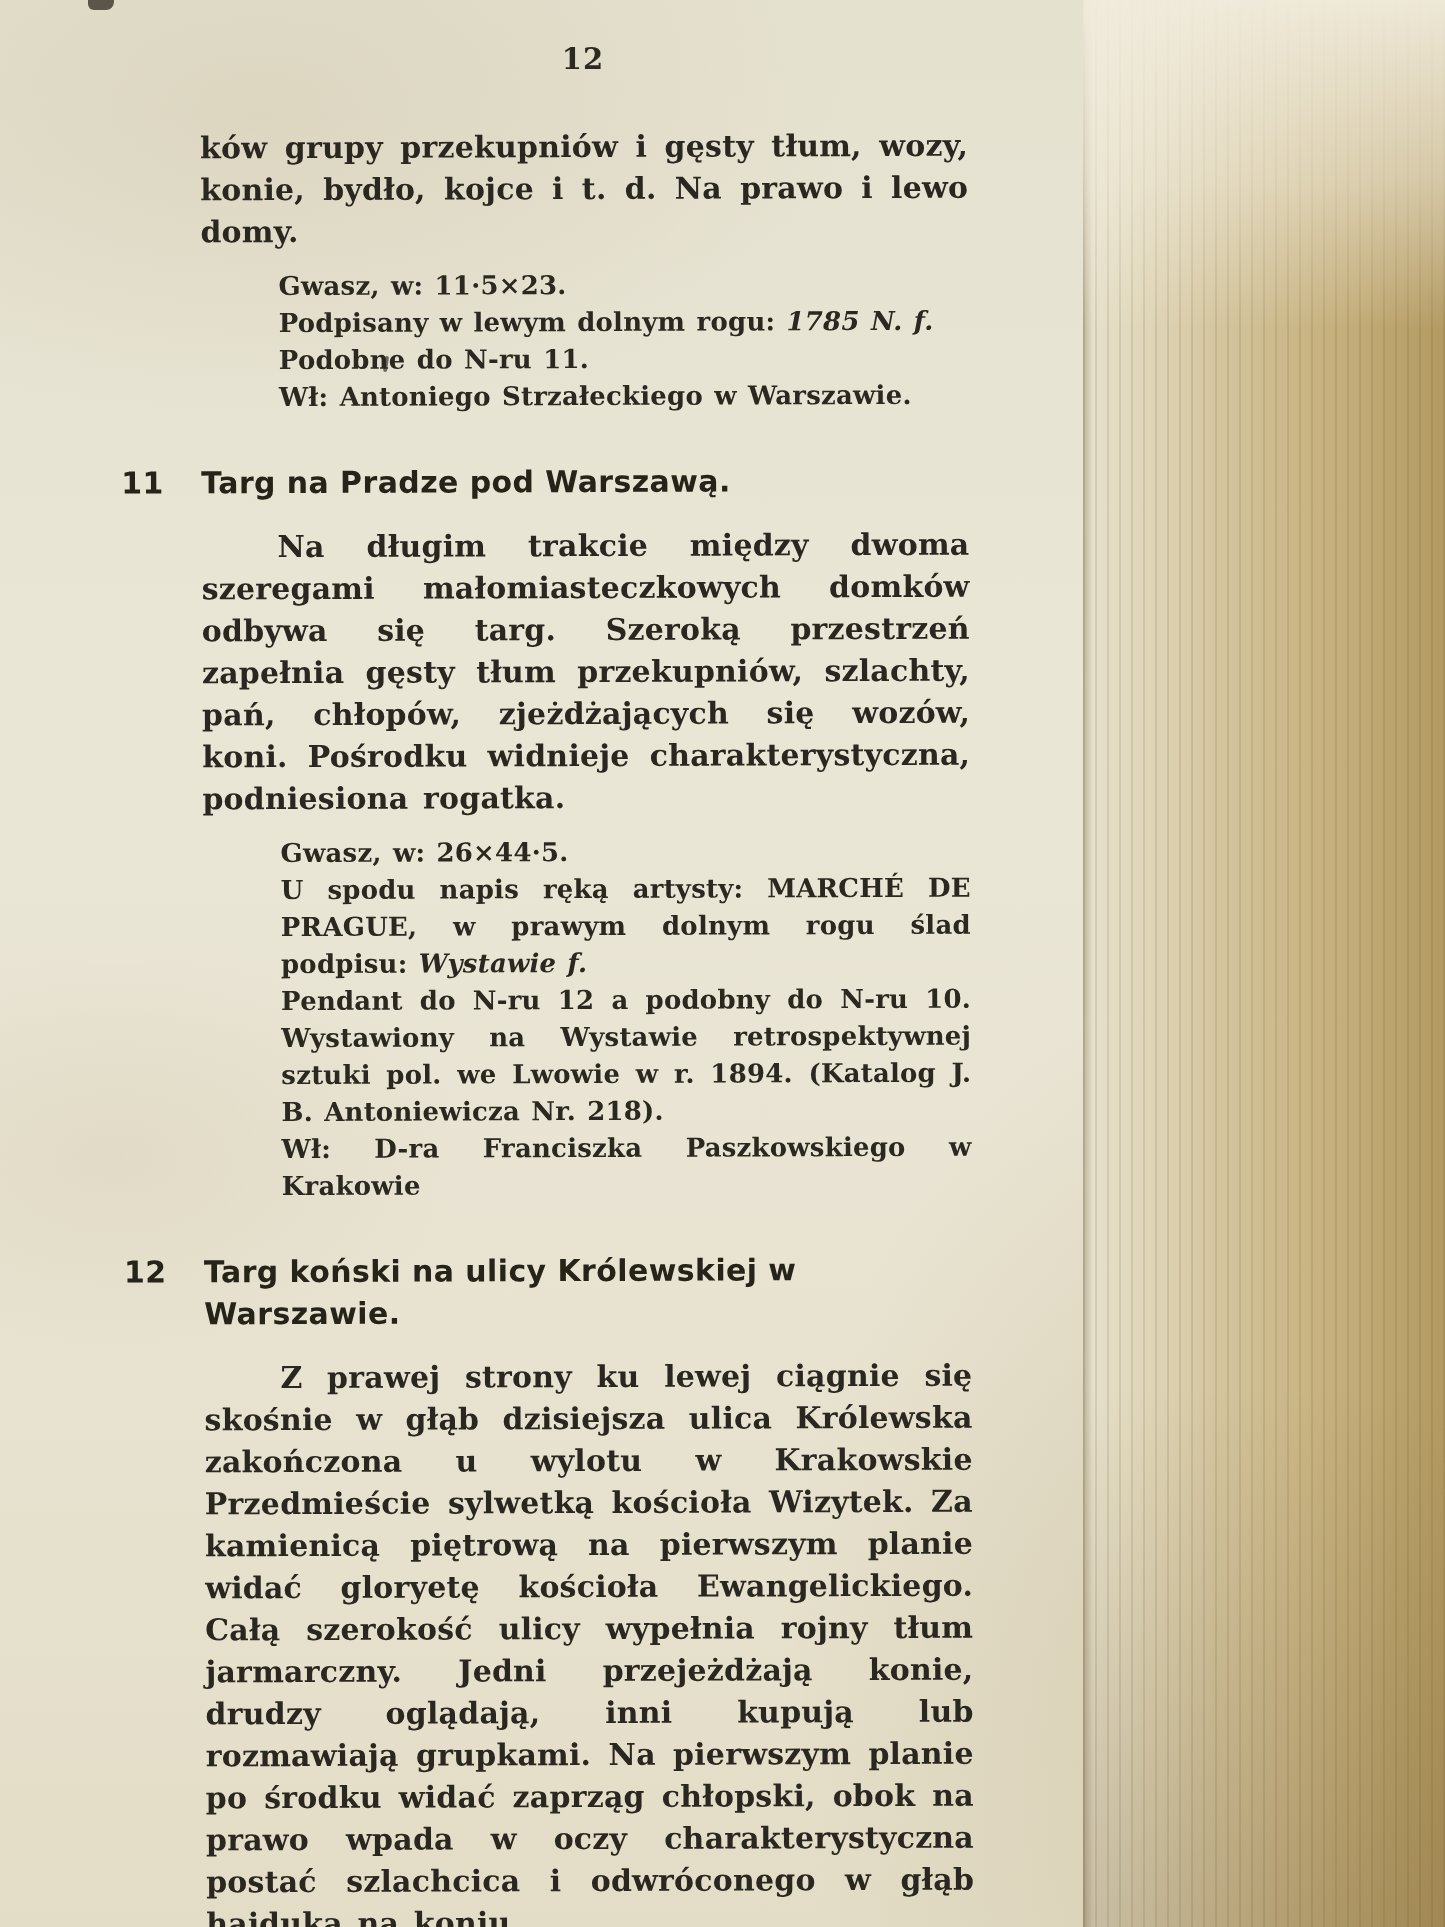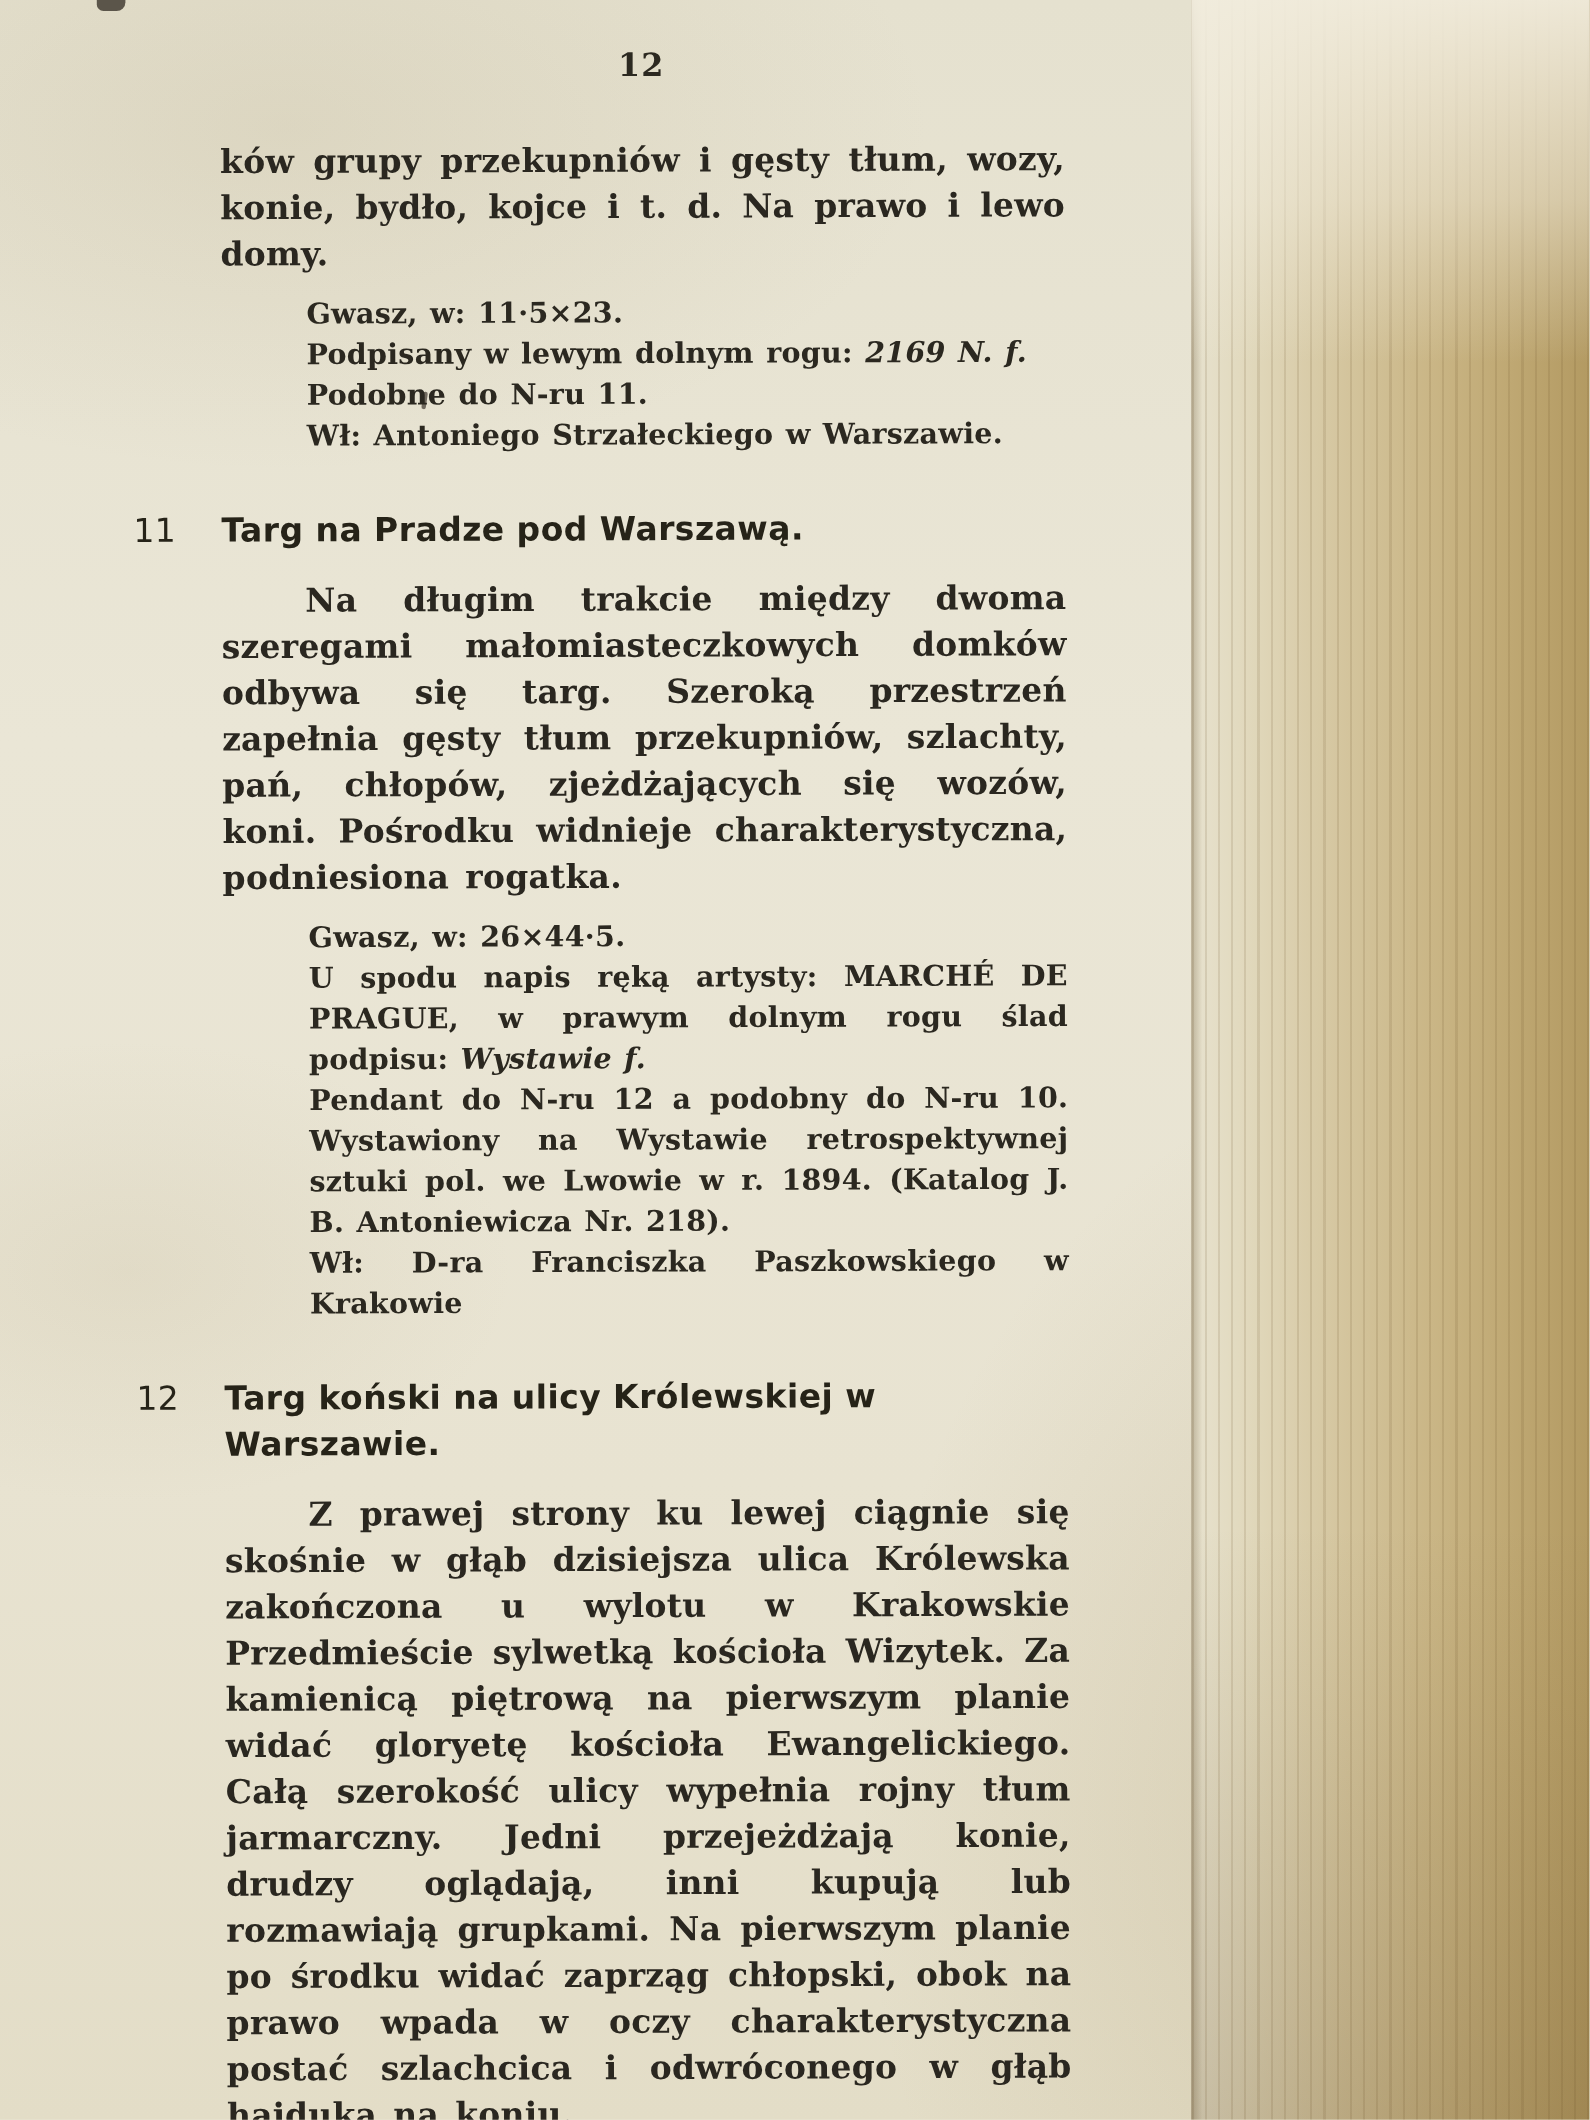--- a/index.html
+++ b/index.html
@@ -79,41 +79,41 @@
   .notes em { font-style:italic; }
   .entry-heading {
     position:relative;
     margin-top:46px;
     font-family:"DejaVu Sans", sans-serif;
     font-weight:700; font-size:30px; line-height:42px;
     color:#262318; letter-spacing:0.4px;
   }
   .entry-num {
     position:absolute; left:-80px; top:0;
-    font-family:"DejaVu Sans", sans-serif; font-weight:400;
+    font-family:"DejaVu Sans", sans-serif; font-weight:700;
   }
   .entry-body { margin-top:22px; }
 </style>
 </head>
 <body>
 
 <div class="paper"></div>
 <div class="fore-edge"></div>
 <div class="speck-tl"></div>
 <div class="stray-mark"></div>
 
 <div class="page-number">12</div>
 
 <div class="text-block">
 
   <p class="body-text">ków grupy przekupniów i gęsty tłum, wozy, konie, bydło, kojce i t. d.   Na prawo i lewo domy.</p>
 
   <div class="notes">
     <p><span>Gwasz, w: 11·5×23.</span></p>
-    <p><span>Podpisany w lewym dolnym rogu: </span><em>2169 N. f.</em></p>
+    <p><span>Podpisany w lewym dolnym rogu: </span><em>1785 N. f.</em></p>
     <p><span>Podobne do N-ru 11.</span></p>
     <p><span>Wł: Antoniego Strzałeckiego w Warszawie.</span></p>
   </div>
 
   <div class="entry-heading">
     <span class="entry-num">11</span>
     <span>Targ na Pradze pod Warszawą.</span>
   </div>
   <p class="body-text indent entry-body">Na długim trakcie między dwoma szeregami małomiasteczkowych domków odbywa się targ.  Szeroką przestrzeń zapełnia gęsty tłum przekupniów, szlachty, pań, chłopów, zjeżdżających się wozów, koni.  Pośrodku widnieje charakterystyczna, podniesiona rogatka.</p>
 

